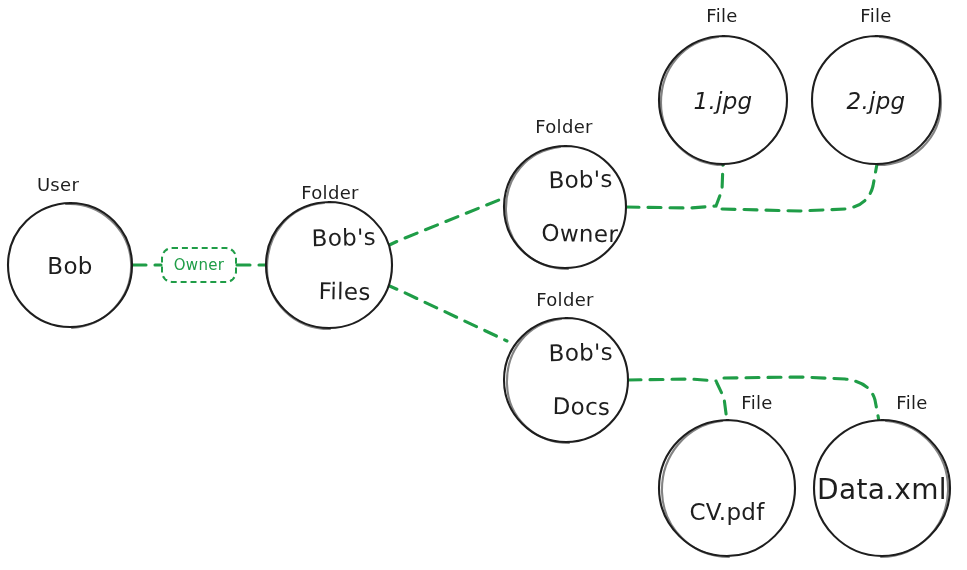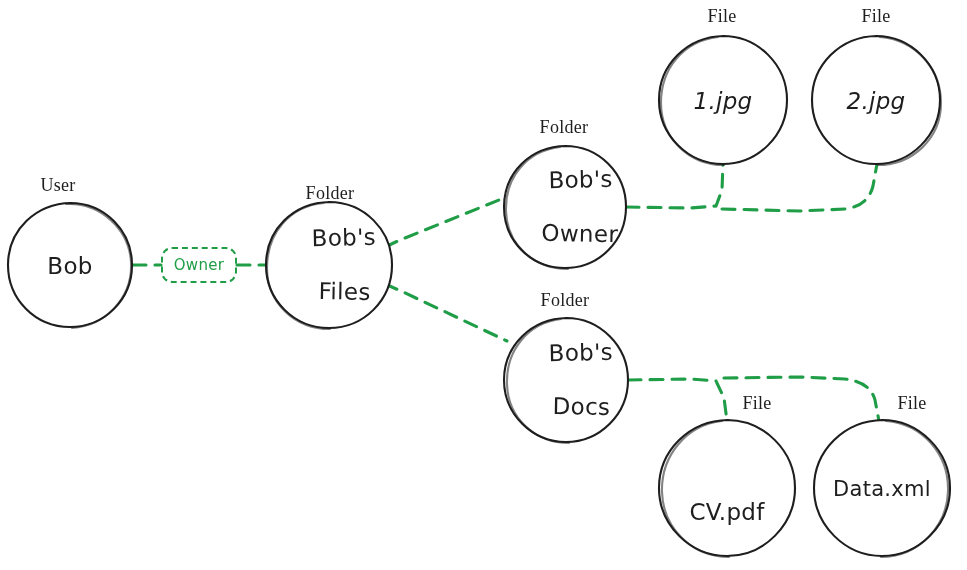--- a/index.html
+++ b/index.html
@@ -33,28 +33,27 @@
     letter-spacing: 0.3px;
     pointer-events: none;
   }
   .node-label {
     font-size: 23px;
     line-height: 27px;
     font-weight: 400;
     transform: translate(-50%, -50%);
   }
   .node-label.small {
-    font-size: 21px;
+    font-size: 28px;
   }
   .type-label {
     font-size: 18px;
     line-height: 20px;
     transform: translate(-50%, -50%);
     font-weight: 400;
-    font-family: Liberation Serif, serif;
   }
   .edge-label {
     font-size: 15px;
     line-height: 18px;
     color: #1f9d47;
     transform: translate(-50%, -50%);
   }
   #owner-chip {
     position: absolute;
     box-sizing: border-box;

